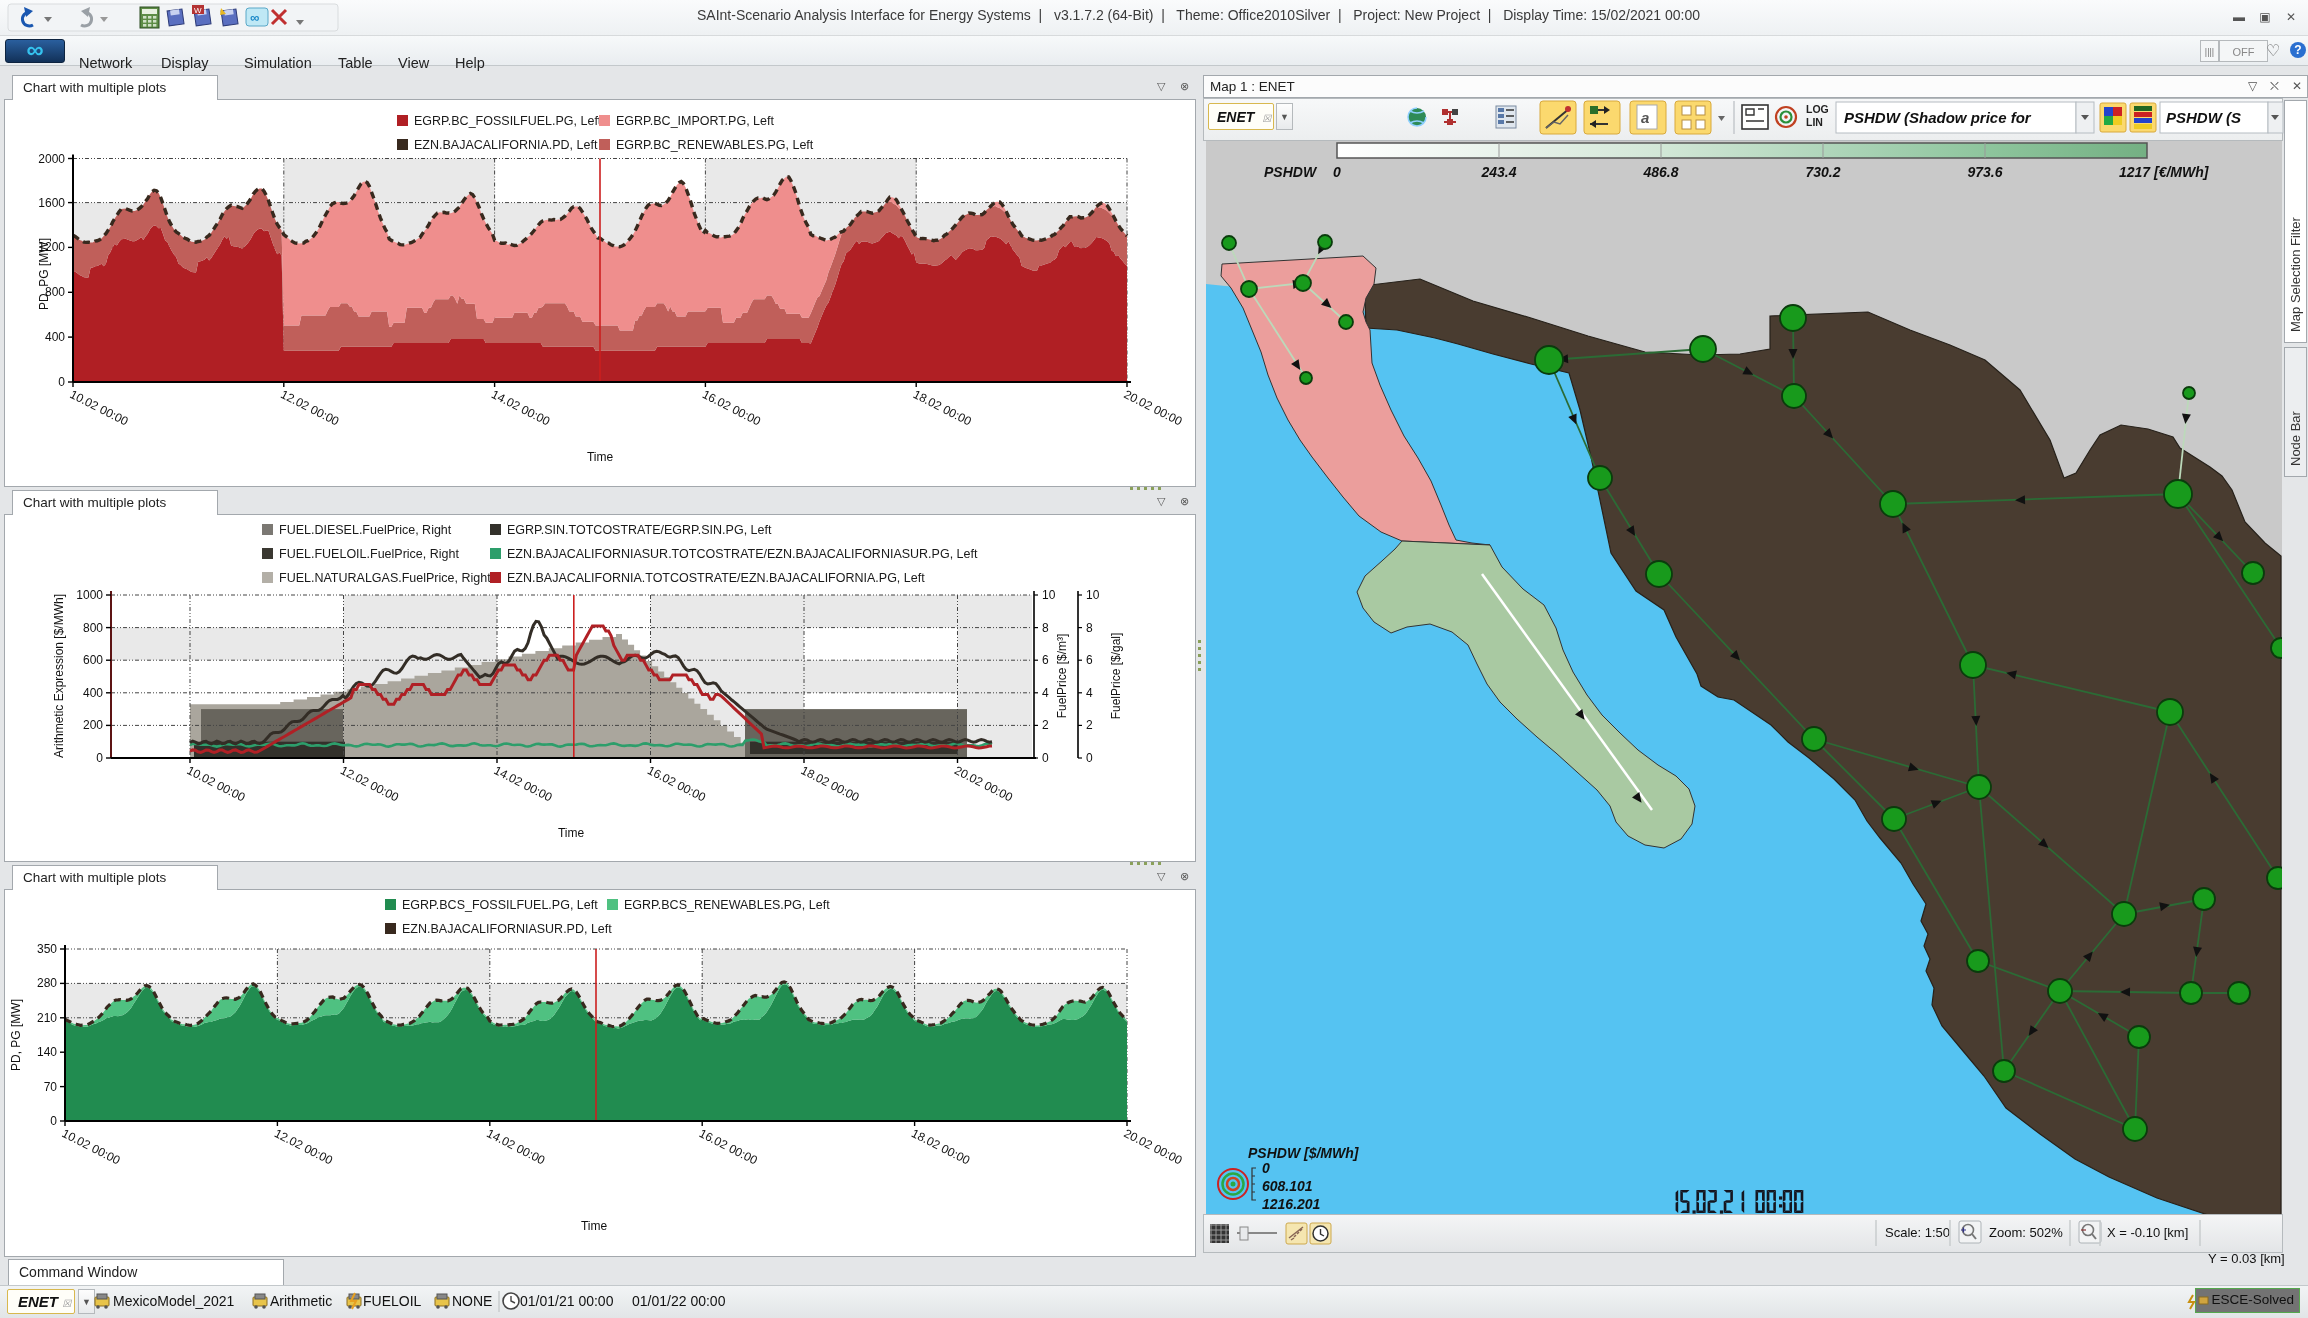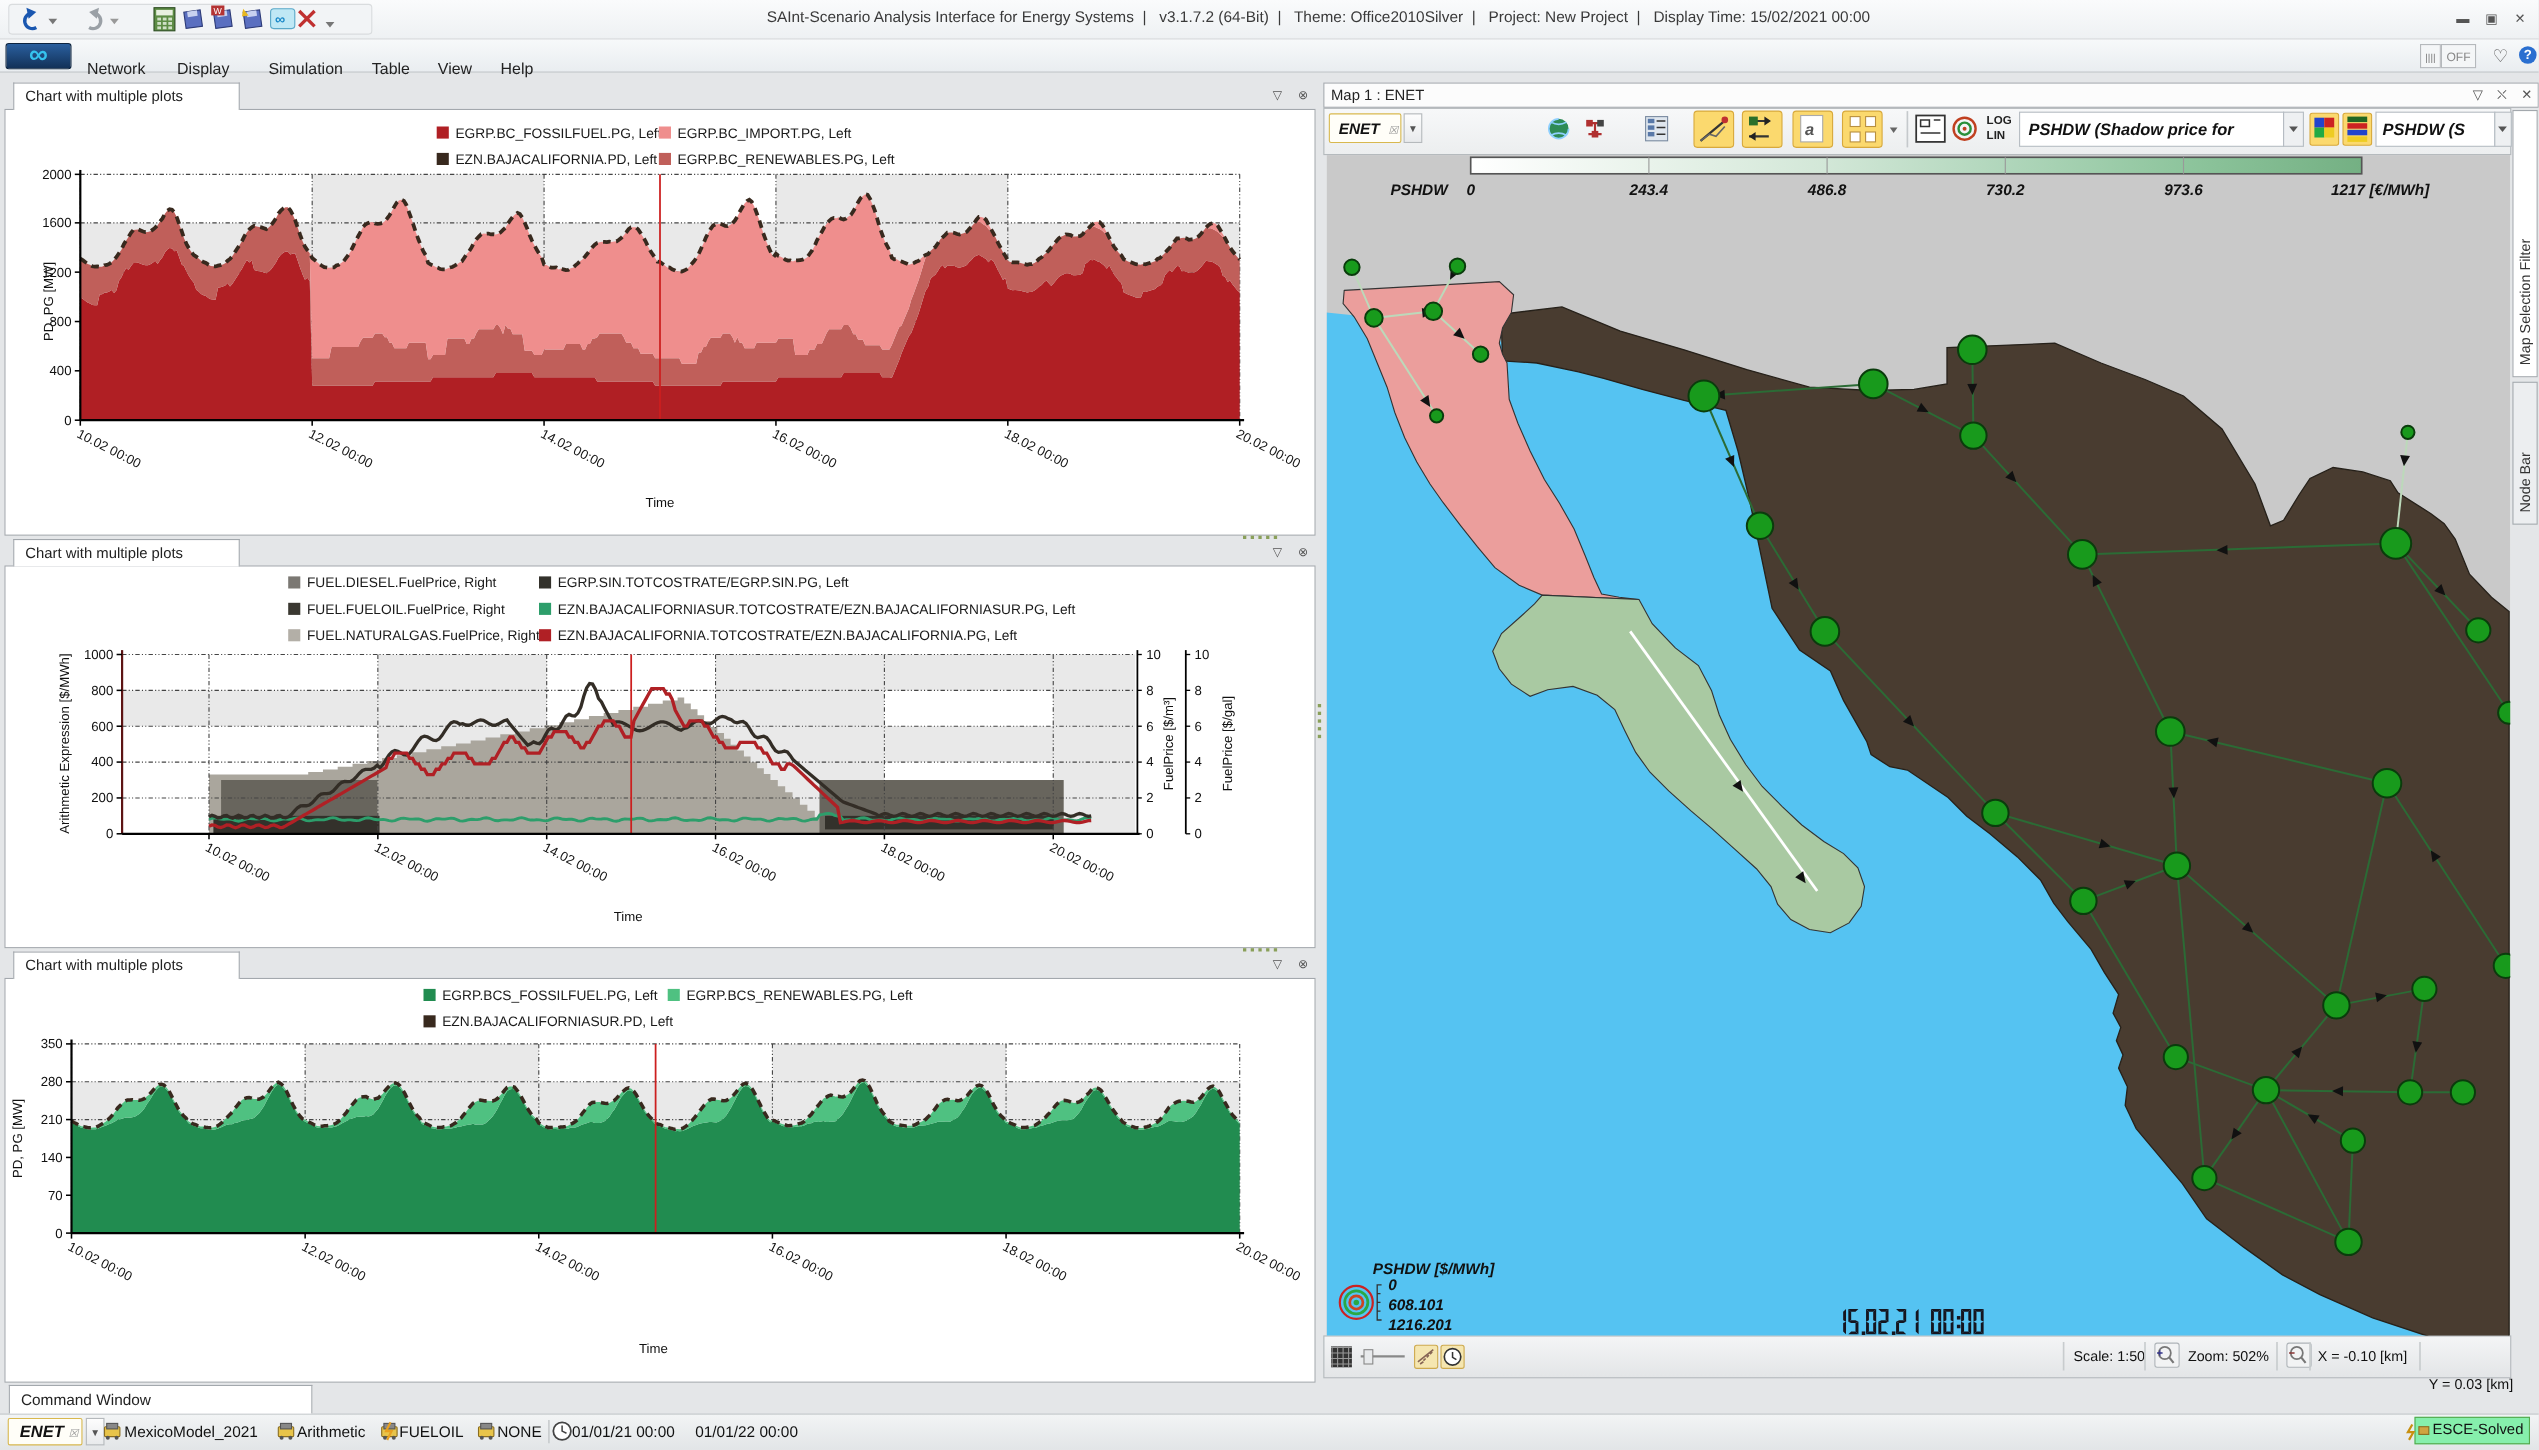--- a/index.html
+++ b/index.html
@@ -32,21 +32,21 @@
 <div class="winbtn abs" style="left:2278px;">✕</div>
 <div id="menubar" class="abs"></div>
 <div id="logo" class="abs">∞</div>
 <div class="menuitem" style="left:79px;">Network</div>
 <div class="menuitem" style="left:161px;">Display</div>
 <div class="menuitem" style="left:244px;">Simulation</div>
 <div class="menuitem" style="left:338px;">Table</div>
 <div class="menuitem" style="left:398px;">View</div>
 <div class="menuitem" style="left:455px;">Help</div>
 <div class="abs" style="left:2200px;top:40px;width:19px;height:22px;border:1px solid #b5b9bc;background:#f4f6f7;font-size:9px;color:#777;text-align:center;line-height:22px;">||||</div>
-<div class="abs" style="left:2219px;top:40px;width:32px;height:22px;border:1px solid #b5b9bc;background:#f4f6f7;font-size:11px;color:#888;text-align:center;line-height:22px;">OFF</div>
+<div class="abs" style="left:2219px;top:40px;width:49px;height:22px;border:1px solid #b5b9bc;background:#f4f6f7;font-size:11px;color:#888;text-align:center;line-height:22px;">OFF</div>
 <div class="abs" style="left:2266px;top:41px;font-size:16px;color:#666;">♡</div>
 <div class="abs" style="left:2290px;top:42px;width:16px;height:16px;border-radius:50%;background:#2a6fd0;color:#fff;font-size:12px;font-weight:bold;text-align:center;line-height:16px;">?</div>
 
 <div class="panel" style="left:4px;top:99px;width:1192px;height:388px;"></div>
 <div class="ptab" style="left:12px;top:75px;width:206px;height:25px;">Chart with multiple plots</div>
 <div class="panel" style="left:4px;top:514px;width:1192px;height:348px;"></div>
 <div class="ptab" style="left:12px;top:490px;width:206px;height:25px;">Chart with multiple plots</div>
 <div class="panel" style="left:4px;top:889px;width:1192px;height:368px;"></div>
 <div class="ptab" style="left:12px;top:865px;width:206px;height:25px;">Chart with multiple plots</div>
 <div class="abs" style="left:1157px;top:80px;font-size:11px;color:#555;">▽</div>
@@ -71,21 +71,21 @@
 <div class="ptab" style="left:8px;top:1259px;width:276px;height:26px;background:#fff;font-size:14px;">Command Window</div>
 <div id="statusbar" class="abs"></div>
 <div class="combo" style="left:7px;top:1289px;width:68px;height:25px;padding:3px 0 0 10px;font-size:15px;">ENET <span style="font-weight:normal;font-size:10px;color:#999;">☒</span></div>
 <div class="abs" style="left:78px;top:1289px;width:17px;height:25px;border:1px solid #b5b9bc;background:linear-gradient(#fdfdfd,#e8eaec);color:#555;font-size:9px;text-align:center;line-height:25px;">▼</div>
 <div class="stxt" style="left:113px;top:1293px;">MexicoModel_2021</div>
 <div class="stxt" style="left:270px;top:1293px;">Arithmetic</div>
 <div class="stxt" style="left:363px;top:1293px;">FUELOIL</div>
 <div class="stxt" style="left:452px;top:1293px;">NONE</div>
 <div class="stxt" style="left:520px;top:1293px;">01/01/21 00:00</div>
 <div class="stxt" style="left:632px;top:1293px;">01/01/22 00:00</div>
-<div class="abs" style="left:2195px;top:1288px;width:105px;height:25px;background:#86efac;border:1px solid #55a84d;font-size:13.5px;color:#111;text-align:right;padding:3px 5px 0 0;">ESCE-Solved</div>
+<div class="abs" style="left:2195px;top:1288px;width:105px;height:25px;background:#737373;border:1px solid #55a84d;font-size:13.5px;color:#111;text-align:right;padding:3px 5px 0 0;">ESCE-Solved</div>
 
 <div class="mtxt" style="left:1885px;top:1225px;">Scale: 1:50</div>
 <div class="mtxt" style="left:1989px;top:1225px;">Zoom: 502%</div>
 <div class="mtxt" style="left:2107px;top:1225px;">X = -0.10 [km]</div>
 <div class="mtxt" style="left:2208px;top:1225px;margin-top:26px;">Y = 0.03 [km]</div>
 
 <svg class="abs" style="left:0;top:0;z-index:5;pointer-events:none;" width="2308" height="1318">
 <rect x="73" y="158.5" width="1054" height="223.5" fill="#ffffff"></rect>
 <rect x="73" y="202.6" width="1054" height="179.4" fill="#e9e9e9"></rect>
 <rect x="283.8" y="158.5" width="210.8" height="44.099999999999994" fill="#e9e9e9"></rect>

